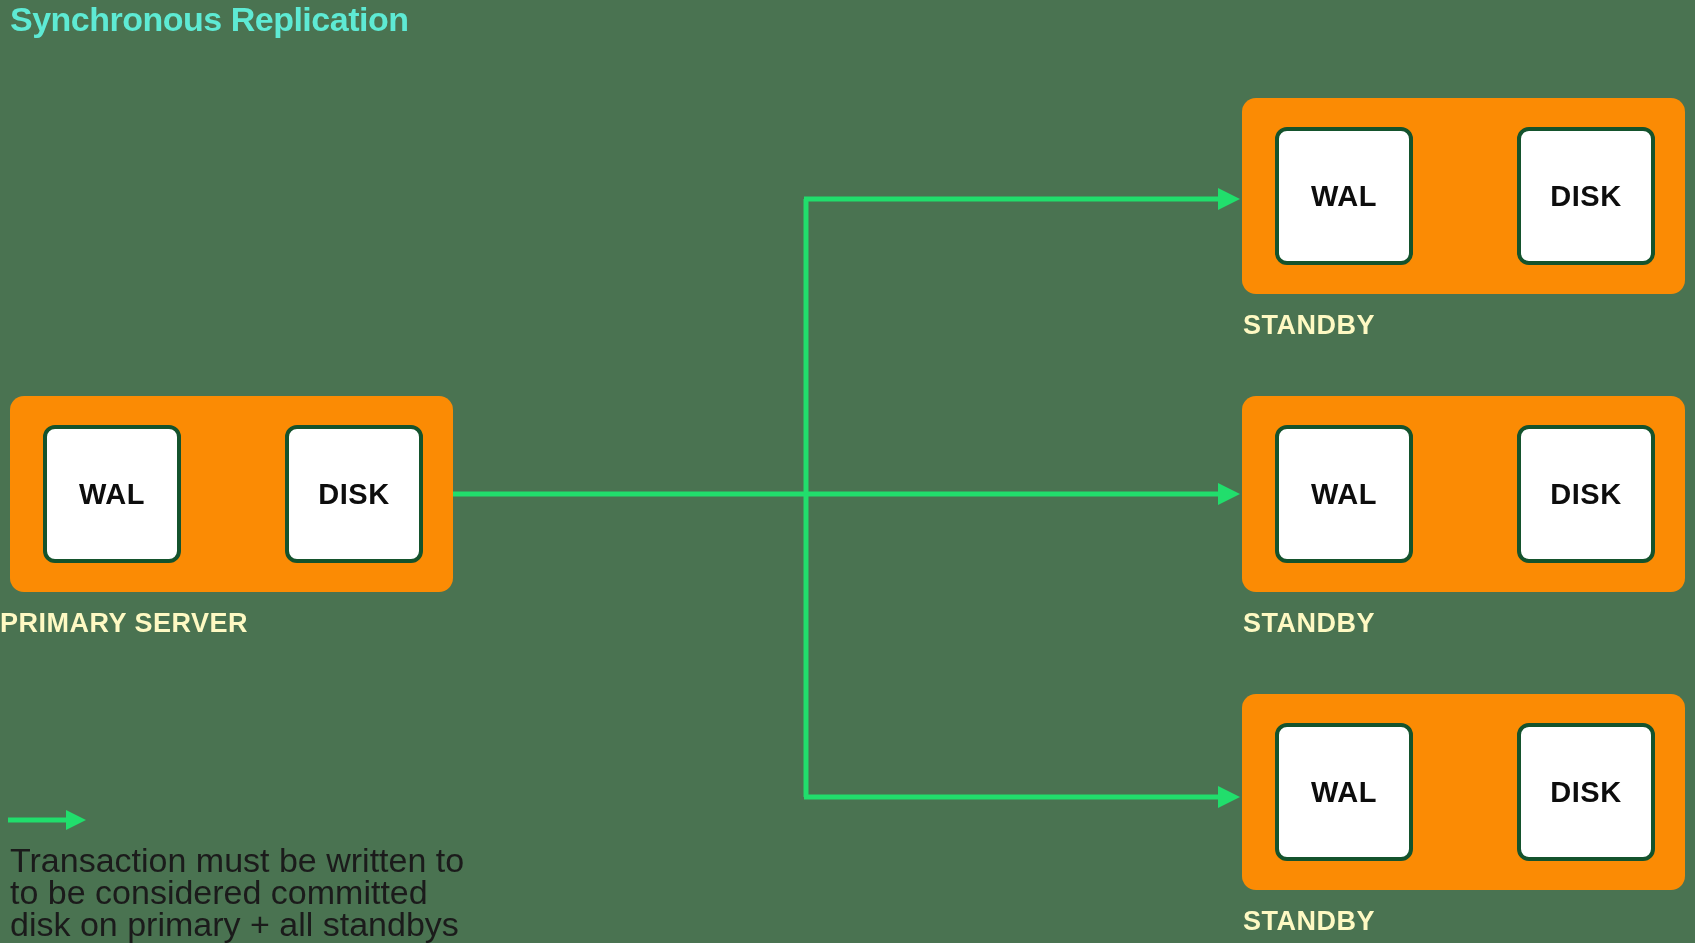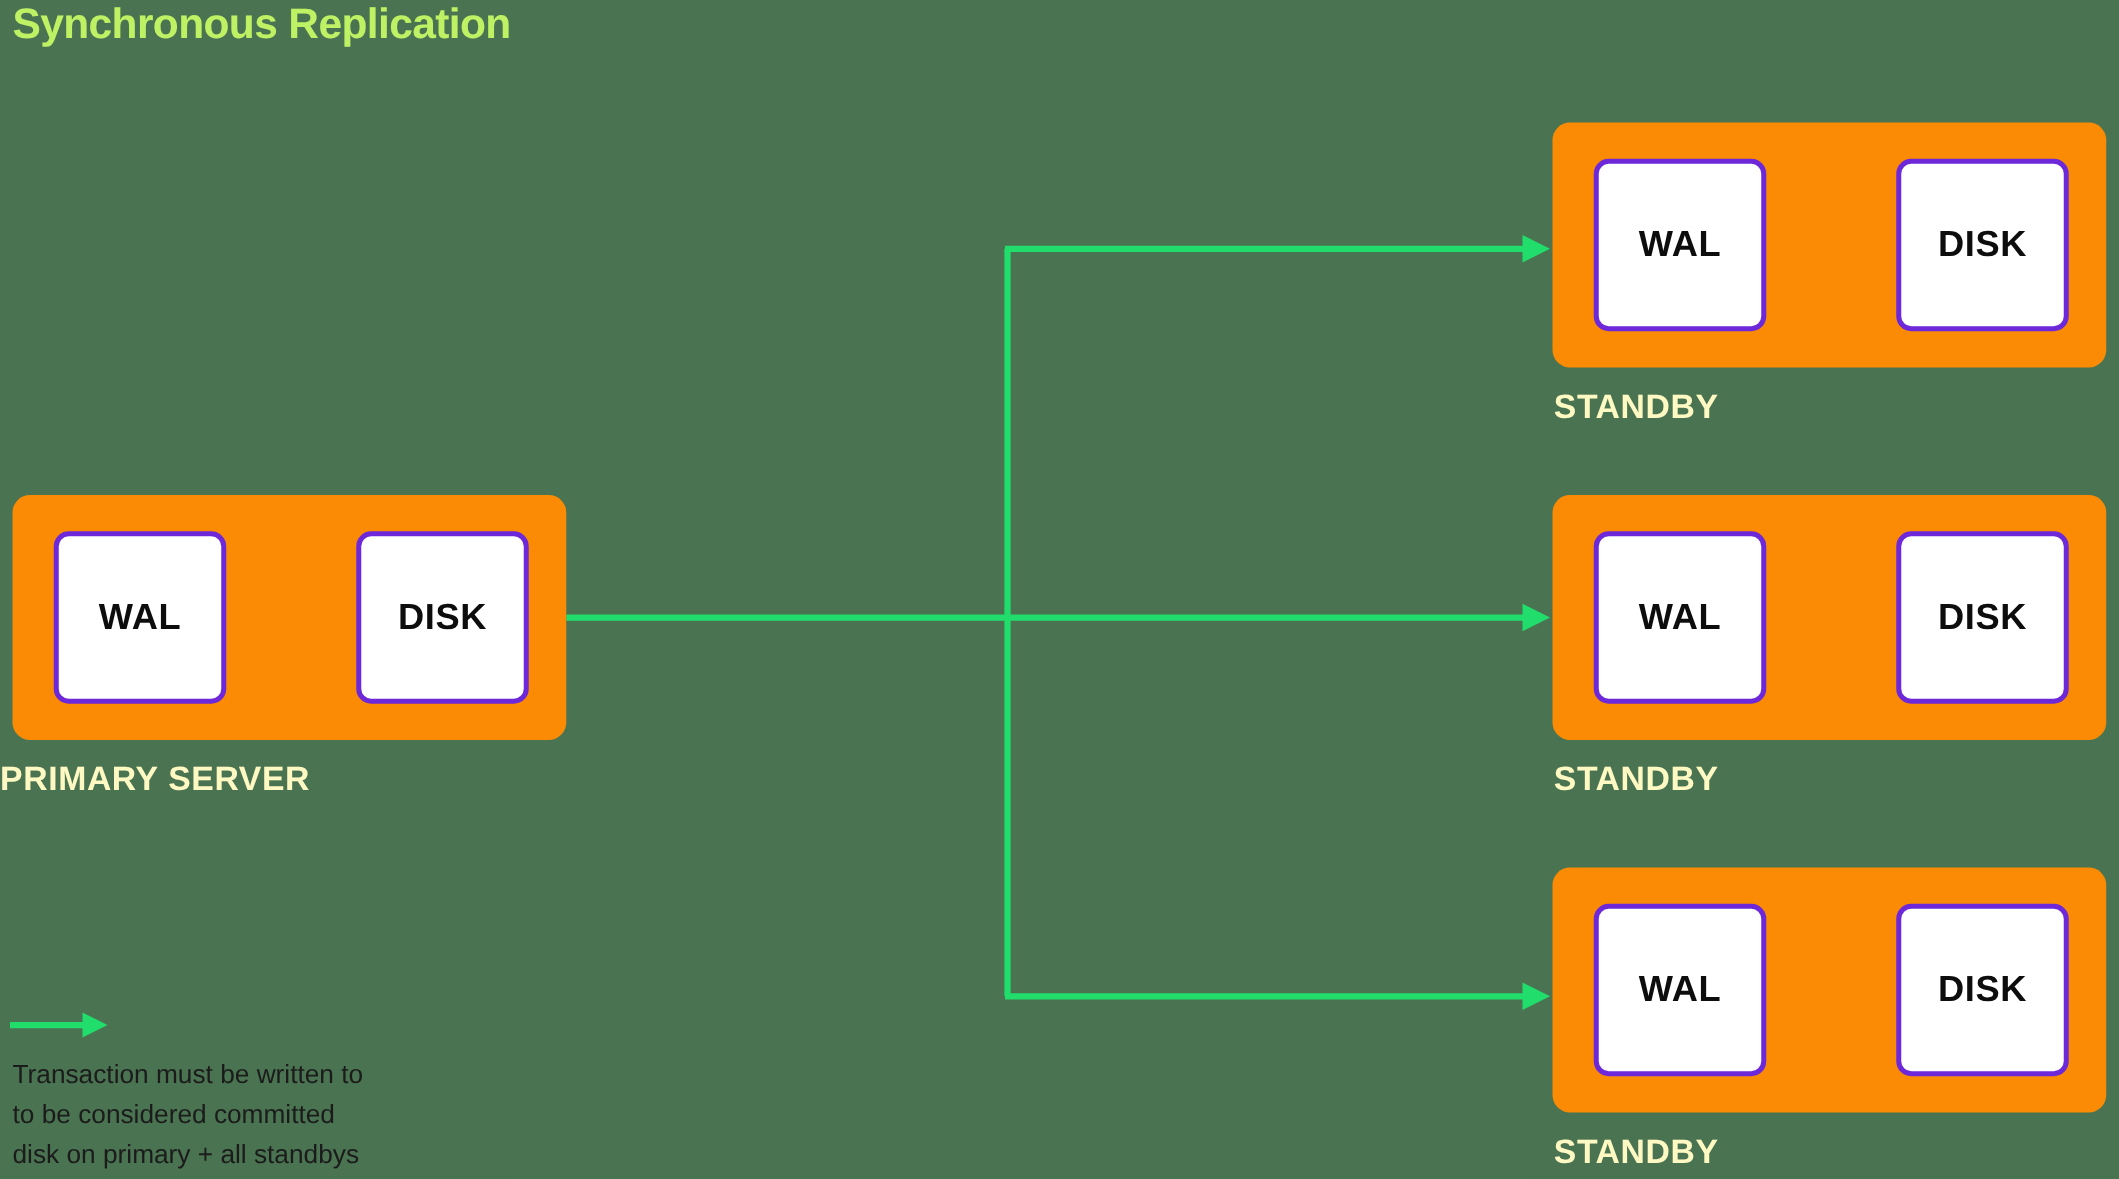--- a/index.html
+++ b/index.html
@@ -8,53 +8,53 @@
     background:#4A7351;
   }
   #canvas{
     position:relative;
     width:1695px;height:943px;
     background:#4A7351;
     overflow:hidden;
   }
   .title{
     position:absolute;left:10px;top:0px;
-    font-size:34px;font-weight:800;color:#bef264;
+    font-size:34px;font-weight:800;color:#5eead4;
     letter-spacing:-0.5px;
   }
   .server-group{
     position:absolute;
     width:443px;height:196px;
     background:#FB8B04;
     border-radius:14px;
   }
   .node{
     position:absolute;
     width:138px;height:138px;top:29px;
     background:#ffffff;
-    border:4px solid #6d28d9;
+    border:4px solid #14532d;
     border-radius:12px;
     box-sizing:border-box;
     display:flex;align-items:center;justify-content:center;
     font-size:29px;font-weight:700;color:#0d0d0d;
     letter-spacing:0.5px;
   }
   .node.wal{left:33px;}
   .node.disk{left:275px;}
   .group-label{
     position:absolute;
     font-size:27px;font-weight:800;color:#fef9c3;
     letter-spacing:0.5px;
   }
   #connectors{
     position:absolute;left:0;top:0;width:1695px;height:943px;
   }
   .legend-text{
     position:absolute;left:10px;top:844px;
-    font-size:21px;font-weight:400;color:#1b1b1b;
+    font-size:34px;font-weight:400;color:#1b1b1b;
     line-height:32px;
   }
 </style>
 </head>
 <body>
 
 <div id="canvas">
 
   <svg id="connectors" viewBox="0 0 1695 943" xmlns="http://www.w3.org/2000/svg">
 

